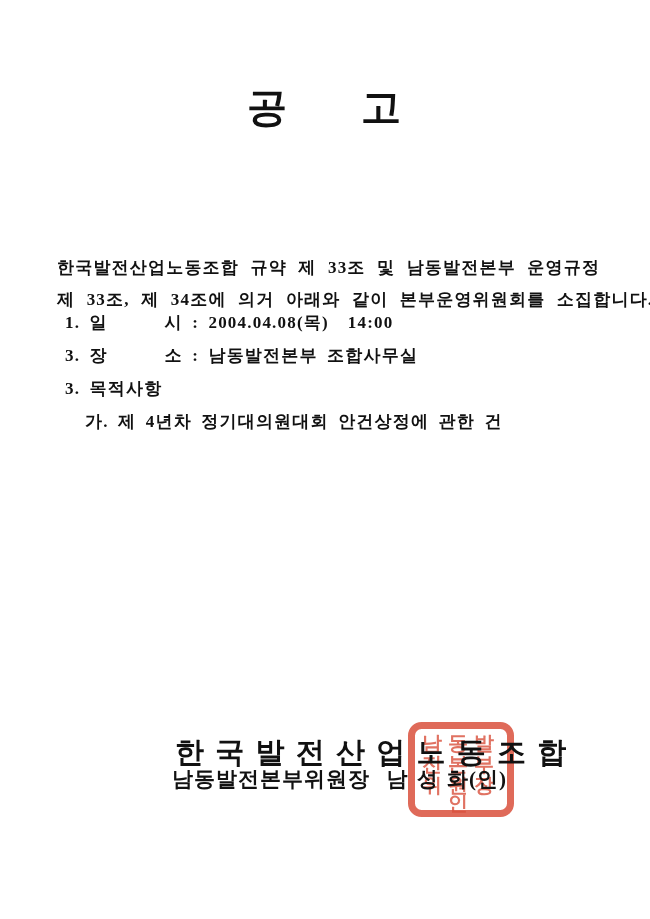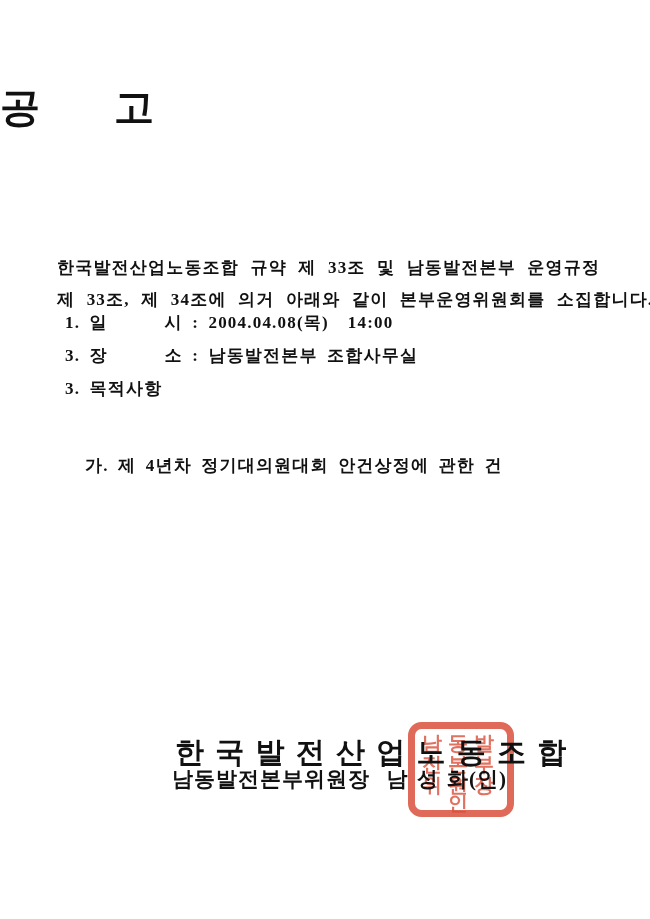--- a/index.html
+++ b/index.html
@@ -14,20 +14,21 @@
     background: #ffffff;
     overflow: hidden;
     font-family: "Liberation Serif", "DejaVu Serif", serif;
     color: #111111;
   }
   .doc-title {
     position: absolute;
     top: 80px;
     left: 0;
     width: 650px;
+    text-align: center;
     font-size: 40px;
     font-weight: bold;
     letter-spacing: 2px;
     white-space: pre;
   }
   .body-paragraph {
     position: absolute;
     top: 216px;
     left: 57px;
     width: 560px;
@@ -50,21 +51,20 @@
   .list-line {
     font-size: 17px;
     font-weight: bold;
     letter-spacing: 1.2px;
     word-spacing: 4px;
     line-height: 33px;
     white-space: pre;
   }
   .list-line.indent {
     padding-left: 20px;
-    margin-top: 44px;
   }
   .signature-org {
     position: absolute;
     top: 733px;
     left: 175px;
     font-size: 29px;
     font-weight: bold;
     word-spacing: 4px;
     white-space: pre;
     z-index: 2;

